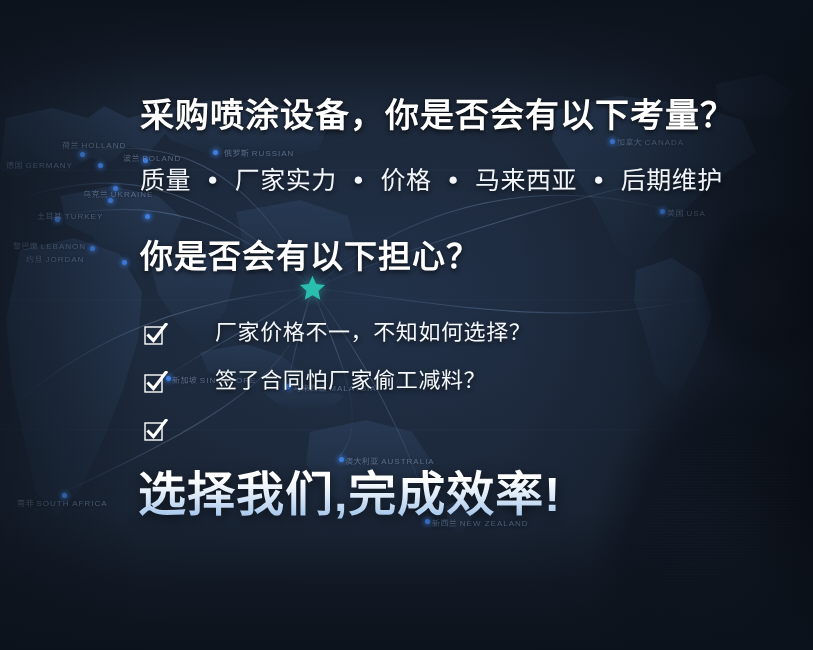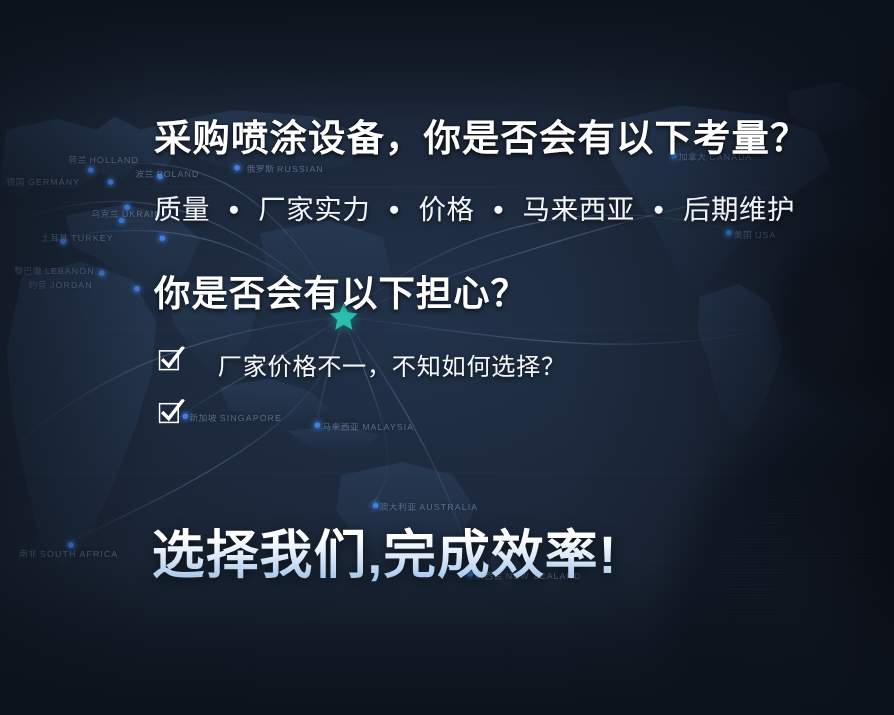--- a/index.html
+++ b/index.html
@@ -76,21 +76,21 @@
       rgba(118,140,176,.055) 0px,
       rgba(118,140,176,.055) 1px,
       rgba(0,0,0,0) 1px,
       rgba(0,0,0,0) 3px);
     -webkit-mask-image:radial-gradient(ellipse 140px 200px at 62% 72%, #000 0%, #000 52%, transparent 82%);
     mask-image:radial-gradient(ellipse 140px 200px at 62% 72%, #000 0%, #000 52%, transparent 82%);
     pointer-events:none;
   }
 
   
-  .content{position:absolute;inset:0;margin-top:10px;}
+  .content{position:absolute;inset:0;}
 
   .headline{
     position:absolute;left:140px;top:88px;
     font-size:34px;font-weight:bold;color:#ffffff;
     letter-spacing:1px;
     text-shadow:0 2px 5px rgba(0,0,0,.75), 0 0 1px rgba(0,0,0,.9);
     white-space:nowrap;
   }
 
   .subline{
@@ -111,23 +111,24 @@
     position:absolute;left:140px;top:230px;
     font-size:33px;font-weight:bold;color:#ffffff;
     letter-spacing:1px;white-space:nowrap;
     text-shadow:0 2px 5px rgba(0,0,0,.75);
   }
 
   .checklist{
     position:absolute;left:144px;top:305px;
   }
   .check-row{
-    display:flex;align-items:flex-start;
+    display:flex;align-items:flex-end;
     height:41px;
     margin-bottom:7px;
+    gap:17px;
   }
   .check-icon{
     position:relative;
     width:24px;height:23px;
     flex:0 0 24px;
     margin-right:30px;
   }
   .check-text{
     font-size:22px;color:#f4f8fc;
     letter-spacing:.6px;white-space:nowrap;
@@ -281,20 +282,29 @@
       <div class="check-row">
         <span class="check-icon">
           <svg viewBox="0 0 24 23" width="24" height="23">
             <rect x="1" y="4" width="17" height="17" fill="none" stroke="#ffffff" stroke-width="1.4"></rect>
             <path d="M4.5 12.6 L9.4 17.6 L22 1.2" fill="none" stroke="#ffffff" stroke-width="3.1" stroke-linecap="square" stroke-linejoin="miter"></path>
           </svg>
         </span>
         <span class="check-text">厂家价格不一，不知如何选择？</span>
       </div>
 
+      <div class="check-row">
+        <span class="check-icon">
+          <svg viewBox="0 0 24 23" width="24" height="23">
+            <rect x="1" y="4" width="17" height="17" fill="none" stroke="#ffffff" stroke-width="1.4"></rect>
+            <path d="M4.5 12.6 L9.4 17.6 L22 1.2" fill="none" stroke="#ffffff" stroke-width="3.1" stroke-linecap="square" stroke-linejoin="miter"></path>
+          </svg>
+        </span>
+        <span class="check-text">签了合同怕厂家偷工减料？</span>
+      </div>
 
       <div class="check-row">
         <span class="check-icon">
           <svg viewBox="0 0 24 23" width="24" height="23">
             <rect x="1" y="4" width="17" height="17" fill="none" stroke="#ffffff" stroke-width="1.4"></rect>
             <path d="M4.5 12.6 L9.4 17.6 L22 1.2" fill="none" stroke="#ffffff" stroke-width="3.1" stroke-linecap="square" stroke-linejoin="miter"></path>
           </svg>
         </span>
       </div>
 

